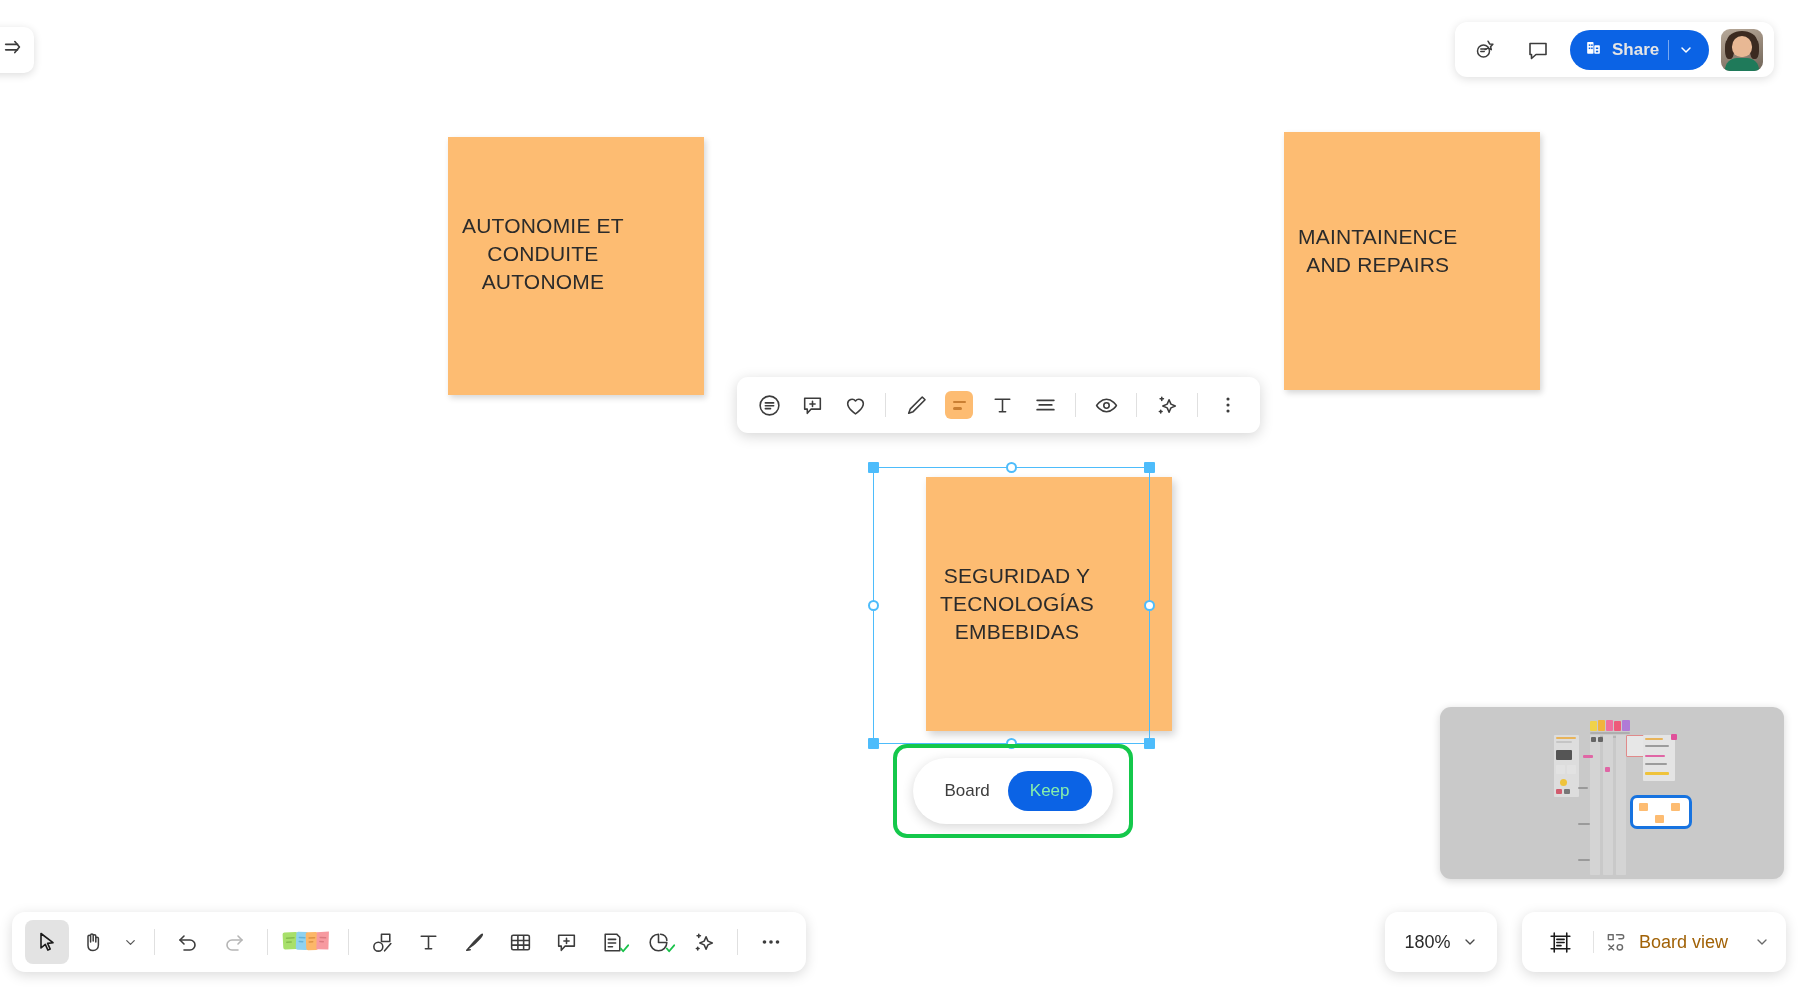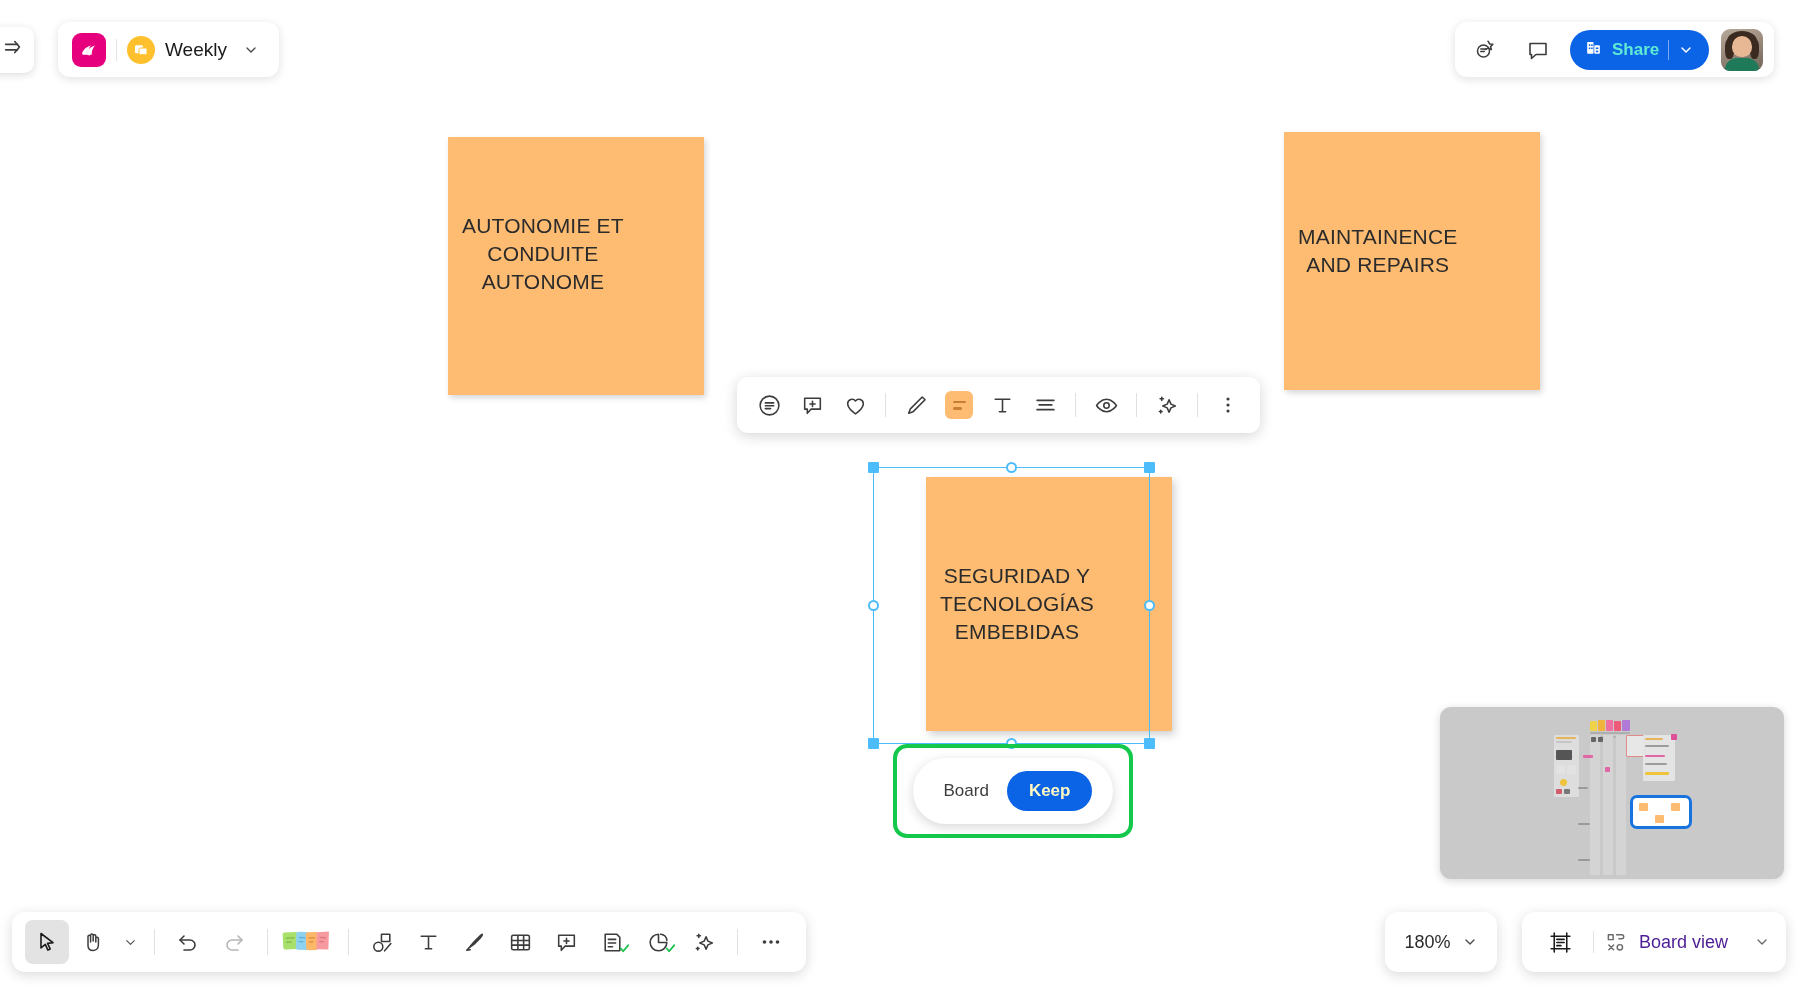--- a/index.html
+++ b/index.html
@@ -158,21 +158,21 @@
   }
   #share-btn {
     background: #0B63E5;
     border-radius: 22px;
     height: 40px;
     display: flex; align-items: center;
     padding: 0 10px 0 14px;
     gap: 9px;
     cursor: pointer;
   }
-  #share-label { color: #5eead4; font-size: 17px; font-weight: bold; }
+  #share-label { color: #e5e5e5; font-size: 17px; font-weight: bold; }
   .share-sep { width: 1px; height: 20px; background: rgba(255,255,255,0.45); }
   #avatar {
     width: 42px; height: 42px;
     border-radius: 9px;
     overflow: hidden;
     position: relative;
     background: linear-gradient(160deg,#b7a99a 0%, #9d8e7f 40%, #6f6458 100%);
     cursor: pointer;
   }
   #avatar .face {
@@ -252,22 +252,22 @@
     box-shadow: 0 3px 12px rgba(0,0,0,0.16);
     display: flex; align-items: center; justify-content: center;
     gap: 8px;
   }
   #cancel-btn {
     font-size: 17px; color: #3d3d3d;
     padding: 8px 10px; cursor: pointer;
     font-family: "Liberation Sans", sans-serif;
   }
   #keep-btn {
-    background: #0B63E5; color: #fef9c3;
-    font-size: 17px; font-weight: bold;
+    background: #0B63E5; color: #86efac;
+    font-size: 17px; font-weight: normal;
     border-radius: 22px;
     padding: 10px 22px;
     cursor: pointer;
     font-family: "Liberation Sans", sans-serif;
   }
 
   
   #minimap {
     position: absolute;
     left: 1440px; top: 707px;
@@ -333,21 +333,21 @@
     position: absolute;
     left: 1522px; bottom: 18px;
     height: 60px; width: 264px;
     background: #ffffff;
     border-radius: 13px;
     box-shadow: 0 3px 13px rgba(0,0,0,0.15);
     display: flex; align-items: center;
     padding: 0 16px;
     gap: 11px;
   }
-  #view-label { font-size: 18px; color: #4c1d95; }
+  #view-label { font-size: 18px; color: #a16207; }
 </style>
 </head>
 <body>
 
 <div id="app">
 
   <div id="canvas">
 
     <div class="sticky" id="sticky-autonomie">
       <div class="sticky-text">AUTONOMIE ET
@@ -381,41 +381,20 @@
   <div id="sidebar-toggle">
     <span>
       <svg width="22" height="22" viewBox="0 0 24 24" fill="none" stroke="#3c3c3c" stroke-width="1.8" stroke-linecap="round" stroke-linejoin="round">
         <path d="M4 8h13"></path>
           <path d="M4 14h13"></path>
           <path d="M14 5l5 6-5 6"></path>
       </svg>
     </span>
   </div>
 
-  <div id="board-pill">
-    <div id="miro-logo">
-      <svg width="22" height="22" viewBox="0 0 24 24" fill="#ffffff">
-        <path d="M5 16c1-4 4-6 7-7-3 3-4 6-4 8h3c0-3 2-6 6-8-3 4-4 7-4 9"></path>
-        <path d="M4.5 15.5c1.2-4.5 5-7 9.5-8.5-1 1.2-1.8 2.6-2.2 4.2 1.6-2 4-3.4 6.7-4.2-2.1 2.4-3.3 5.2-3.4 8.2-.1 1.3 0 2.1 0 2.1H6.2s-1.6.2-1.7-1.8z" opacity="0.95"></path>
-      </svg>
-    </div>
-    <div class="vsep"></div>
-    <div id="folder-icon">
-      <svg width="16" height="16" viewBox="0 0 24 24" fill="#ffffff">
-        <rect x="3" y="5" width="12" height="12" rx="2"></rect>
-        <rect x="9" y="9" width="12" height="10" rx="2" fill="#ffffff" stroke="#FFC02E" stroke-width="1.5"></rect>
-      </svg>
-    </div>
-    <div id="board-name">Weekly</div>
-    <span style="display:flex;align-items:center;padding:0 6px;cursor:pointer;">
-      <svg width="16" height="16" viewBox="0 0 24 24" fill="none" stroke="#4a4a4a" stroke-width="2" stroke-linecap="round" stroke-linejoin="round">
-          <path d="M6 9l6 6 6-6"></path>
-        </svg>
-    </span>
-  </div>
 
 
   <div id="right-pill">
     <div class="tb-btn">
       <svg width="24" height="24" viewBox="0 0 24 24" fill="none" stroke="#3c3c3c" stroke-width="1.5" stroke-linecap="round" stroke-linejoin="round">
         <circle cx="9.5" cy="13" r="6"></circle>
         <path d="M6.8 11h5.4M6.8 13.6h3.4"></path>
         <path d="M14 3.2l1.7 2.8 3.2.3-2.3 2.3.7 3.1-3.3-1.6-3 1.5"></path>
       </svg>
     </div>

